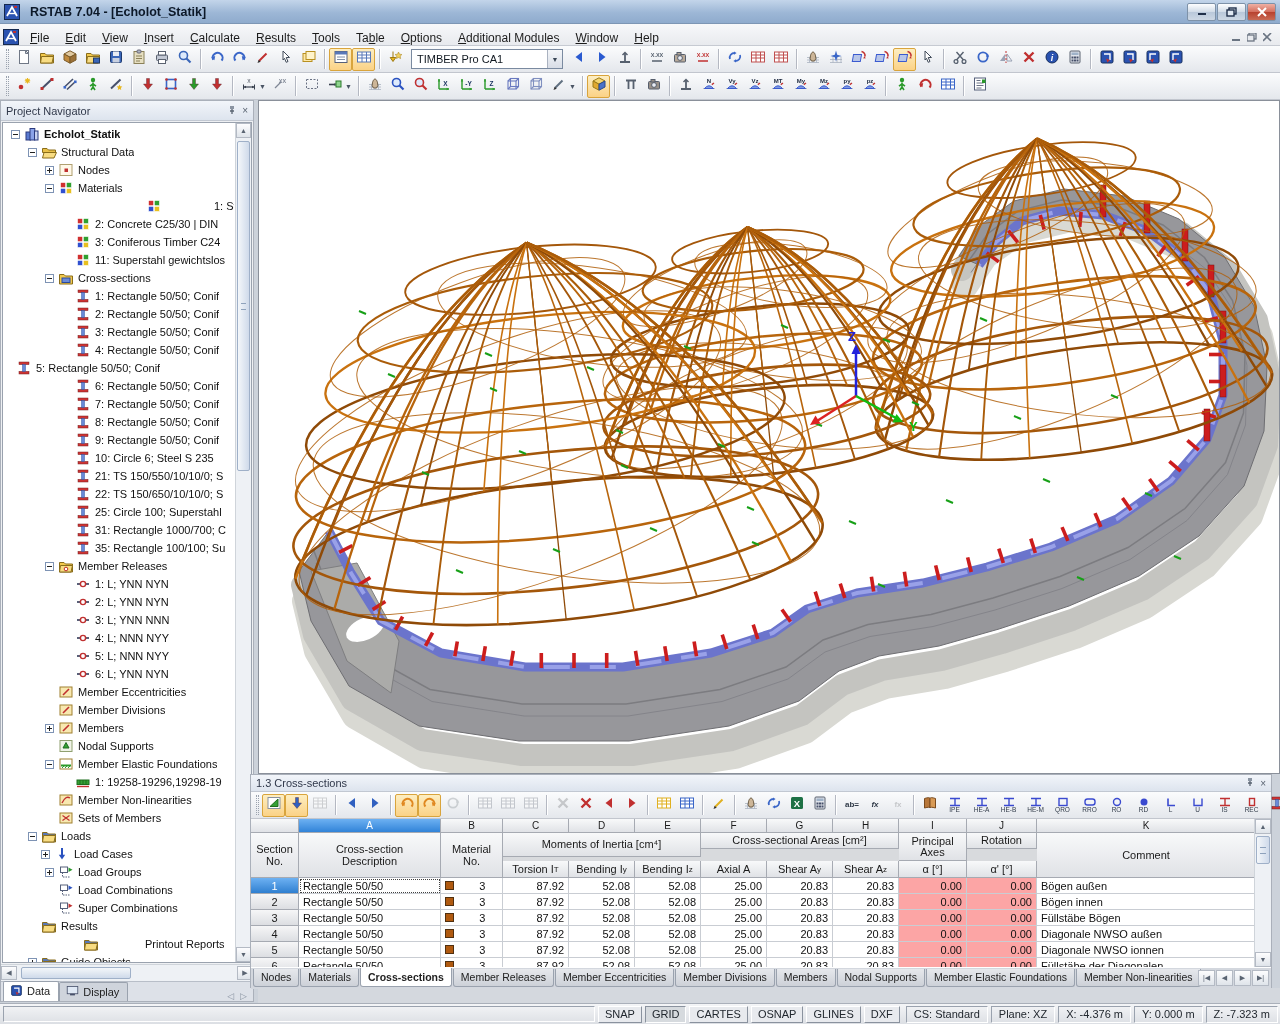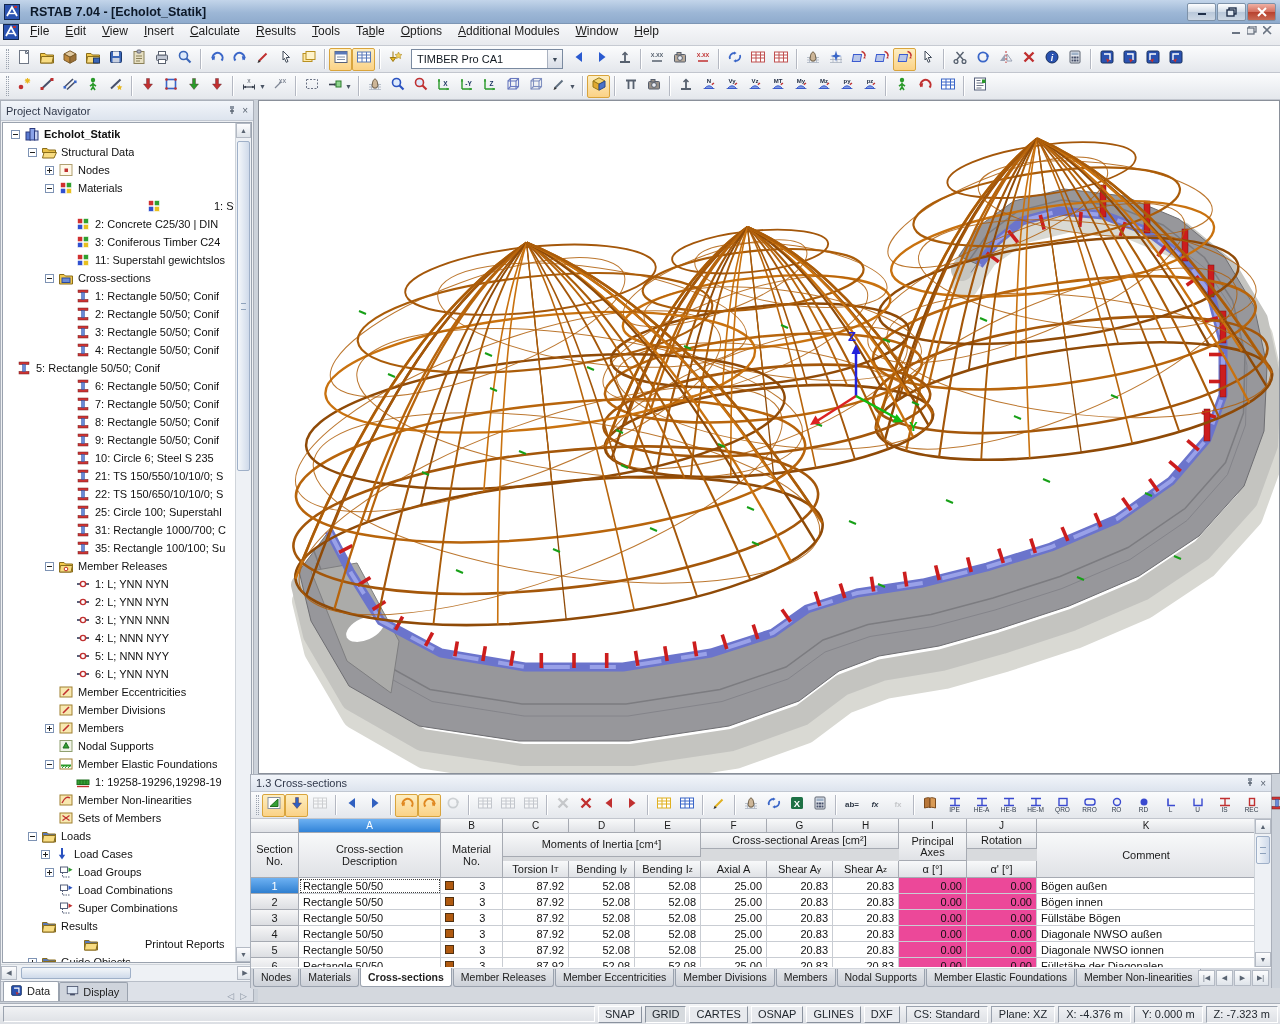--- a/index.html
+++ b/index.html
@@ -12,21 +12,21 @@
     gap:6px;padding:0 4px;background:linear-gradient(#c3d5ea,#9db7d6 55%,#8fabcd);
     border-bottom:1px solid #7d96b4;}
   .title-text{font-size:12.5px;font-weight:bold;color:#0c1828;}
   .winbtns{margin-left:auto;display:flex;gap:1px;}
   .wbtn{width:29px;height:18px;border:1px solid #7e92a8;border-radius:2px;display:flex;align-items:center;
     justify-content:center;background:linear-gradient(#fdfeff,#d2dce8 48%,#b9c8da 52%,#cdd8e5);}
   .wbtn.close{background:linear-gradient(#efb0a4,#d4705f 48%,#b8422f 52%,#c96a54);}
   .wbtn svg{display:block;}
 
   
-  .menubar{position:absolute;left:0;top:24px;width:1280px;height:22px;display:flex;align-items:flex-start;
+  .menubar{position:absolute;left:0;top:24px;width:1280px;height:22px;display:flex;align-items:flex-end;
     background:linear-gradient(#f7f8fa,#e8eaee);border-bottom:1px solid #c6cad2;font-size:12px;color:#1c1c1c;}
   .menu-item{padding:2px 8px;}
   .menu-item u{text-decoration:underline;}
   .mdi{margin-left:auto;display:flex;gap:6px;padding-right:8px;color:#6a7482;align-items:center;}
 
   
   .toolbar{position:absolute;left:0;width:1280px;height:27px;display:flex;align-items:center;
     background:linear-gradient(#fbfcfd,#e4e7ec);border-bottom:1px solid #c2c6ce;padding:0 3px;}
   .tb1{top:46px;} .tb2{top:73px;}
   .btn{width:23px;height:23px;flex:none;display:flex;align-items:center;justify-content:center;
@@ -104,21 +104,21 @@
   .hc.letter{height:14px;font-size:10px;}
   .hc.lsel{background:linear-gradient(#6db1f2,#3183d8);color:#fff;}
   .hc.two{flex-direction:column;justify-content:center;gap:1px;}
   .rowh{background:linear-gradient(#f6f6f7,#dcdee2);border-right:1px solid #a6aab2;border-bottom:1px solid #a6aab2;
     display:flex;align-items:center;justify-content:center;color:#1a1a1a;}
   .rowh.sel{background:linear-gradient(#6db1f2,#2f7fd0);color:#fff;}
   .dc{background:#fff;border-right:1px solid #c9cdd3;border-bottom:1px solid #c9cdd3;display:flex;
     align-items:center;padding:0 4px;color:#101010;overflow:hidden;white-space:nowrap;}
   .dc.r{justify-content:flex-end;}
   .dc.c{justify-content:center;}
-  .dc.grey{background:#ec4899;padding-left:12px;}
+  .dc.grey{background:#fca5a5;padding-left:12px;}
   .dc.focus{outline:1px dotted #404040;outline-offset:-2px;}
   .swatch{width:9px;height:9px;border:1px solid #503010;margin-right:auto;flex:none;}
   .tvscroll{position:absolute;right:0;top:0;width:17px;height:148px;background:#eef1f5;border-left:1px solid #cfd4da;}
   .tp-tabs{height:22px;flex:none;display:flex;align-items:flex-start;background:#d3d7de;border-top:1px solid #fff;
     font-size:10.5px;color:#222;padding:1px 0 0 2px;position:relative;}
   .tp-tab{padding:2px 7px 3px;border:1px solid #9aa2ae;border-top:none;background:linear-gradient(#e6e8ec,#cdd1d8);
     border-radius:0 0 3px 3px;margin-right:1px;white-space:nowrap;}
   .tp-tab.active{background:#fff;font-weight:bold;position:relative;top:-1px;padding-top:3px;}
   .tab-nav{position:absolute;right:2px;top:2px;display:flex;gap:1px;}
   .tab-nav .tn{width:17px;height:16px;background:linear-gradient(#fdfdfe,#dfe4ea);border:1px solid #b4bac4;

